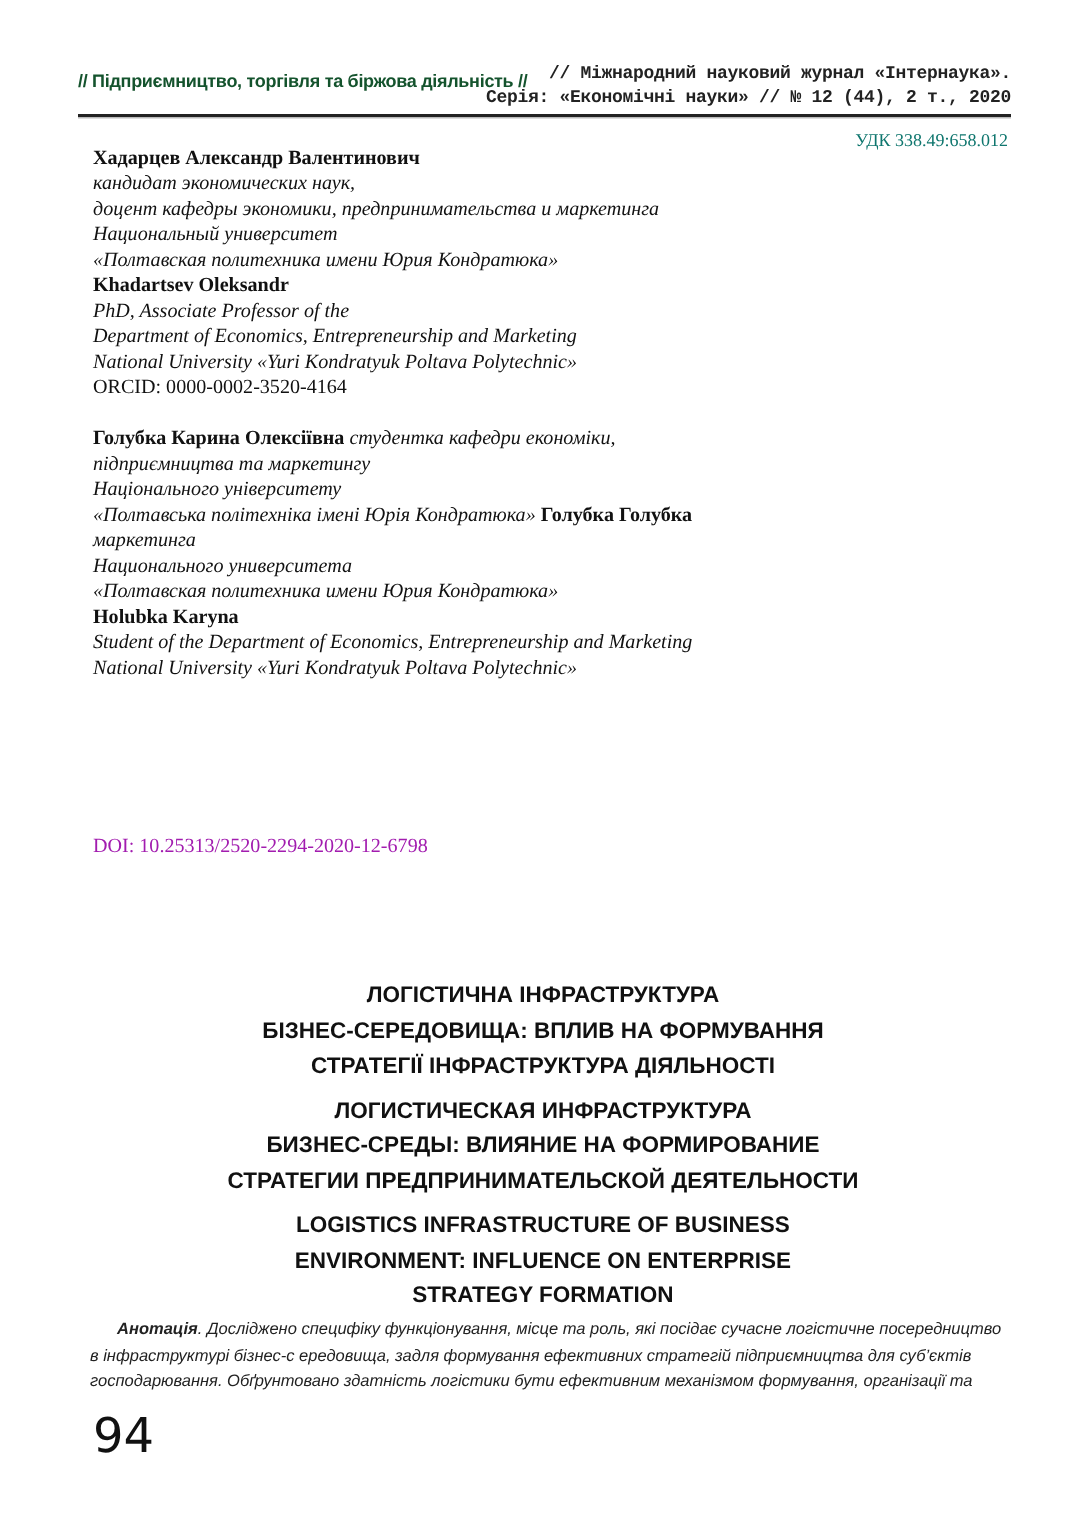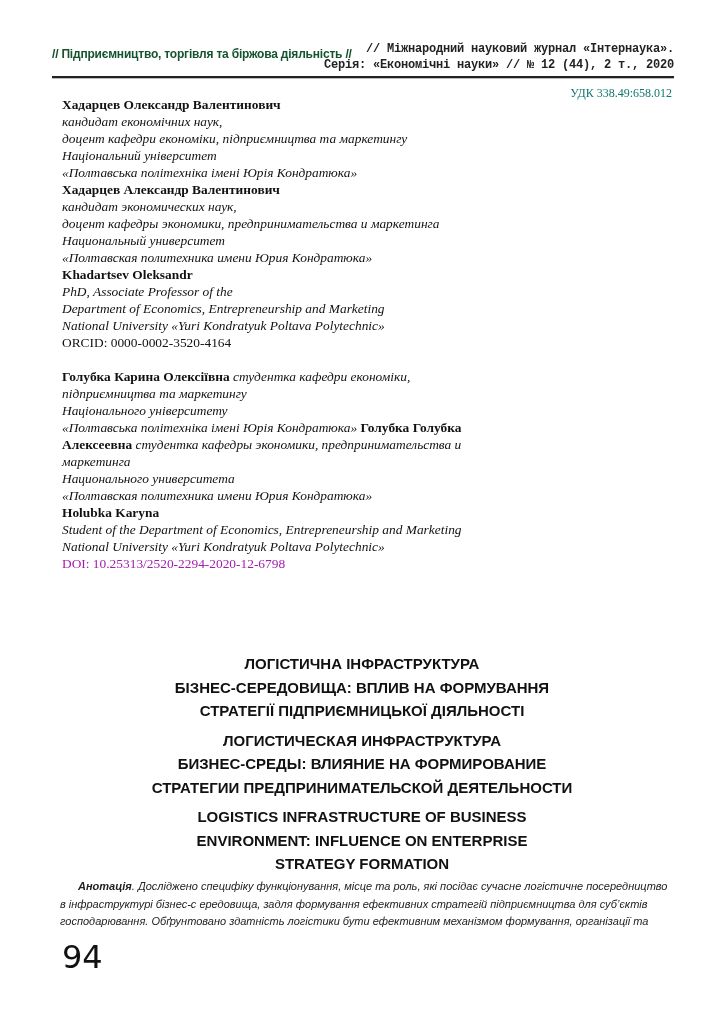--- a/index.html
+++ b/index.html
@@ -65,27 +65,20 @@
   <div class="header-right">
     <div>// Міжнародний науковий журнал «Інтернаука».</div>
     <div>Серія: «Економічні науки» // № 12 (44), 2 т., 2020</div>
   </div>
 </div>
 
 <div class="udk">УДК 338.49:658.012</div>
 
 <div class="authors">
   <div>
-    <div class="line b">Хадарцев Олександр Валентинович</div>
-    <div class="line i">кандидат економічних наук,</div>
-    <div class="line i">доцент кафедри економіки, підприємництва та маркетингу</div>
-    <div class="line i">Національний університет</div>
-    <div class="line i">«Полтавська політехніка імені Юрія Кондратюка»</div>
-  </div>
-  <div>
     <div class="line b">Хадарцев Александр Валентинович</div>
     <div class="line i">кандидат экономических наук,</div>
     <div class="line i">доцент кафедры экономики, предпринимательства и маркетинга</div>
     <div class="line i">Национальный университет</div>
     <div class="line i">«Полтавская политехника имени Юрия Кондратюка»</div>
   </div>
   <div>
     <div class="line b">Khadartsev Oleksandr</div>
     <div class="line i">PhD, Associate Professor of the</div>
     <div class="line i">Department of Economics, Entrepreneurship and Marketing</div>
@@ -99,40 +92,36 @@
     <div class="line">
       <span class="b">Голубка Карина Олексіївна</span>
       <span class="i">студентка кафедри економіки,</span>
     </div>
     <div class="line i">підприємництва та маркетингу</div>
     <div class="line i">Національного університету</div>
     <div class="line">
       <span class="i">«Полтавська політехніка імені Юрія Кондратюка»</span>
       <span class="b">Голубка Голубка</span>
     </div>
-    <div class="line">
-      <span class="b">Алексеевна</span>
-      <span class="i">студентка кафедры экономики, предпринимательства и</span>
-    </div>
     <div class="line i">маркетинга</div>
     <div class="line i">Национального университета</div>
     <div class="line i">«Полтавская политехника имени Юрия Кондратюка»</div>
     <div class="line b">Holubka Karyna</div>
     <div class="line i">Student of the Department of Economics, Entrepreneurship and Marketing</div>
     <div class="line i">National University «Yuri Kondratyuk Poltava Polytechnic»</div>
   </div>
 </div>
 
 <div class="doi">DOI: 10.25313/2520-2294-2020-12-6798</div>
 
 <div class="titles">
   <div class="title-block">
     <div>ЛОГІСТИЧНА ІНФРАСТРУКТУРА</div>
     <div>БІЗНЕС-СЕРЕДОВИЩА: ВПЛИВ НА ФОРМУВАННЯ</div>
-    <div>СТРАТЕГІЇ ПІДПРИЄМНИЦЬКОЇ ДІЯЛЬНОСТІ</div>
+    <div>СТРАТЕГІЇ ІНФРАСТРУКТУРА ДІЯЛЬНОСТІ</div>
   </div>
   <div class="title-block">
     <div>ЛОГИСТИЧЕСКАЯ ИНФРАСТРУКТУРА</div>
     <div>БИЗНЕС-СРЕДЫ: ВЛИЯНИЕ НА ФОРМИРОВАНИЕ</div>
     <div>СТРАТЕГИИ ПРЕДПРИНИМАТЕЛЬСКОЙ ДЕЯТЕЛЬНОСТИ</div>
   </div>
   <div class="title-block">
     <div>LOGISTICS INFRASTRUCTURE OF BUSINESS</div>
     <div>ENVIRONMENT: INFLUENCE ON ENTERPRISE</div>
     <div>STRATEGY FORMATION</div>

